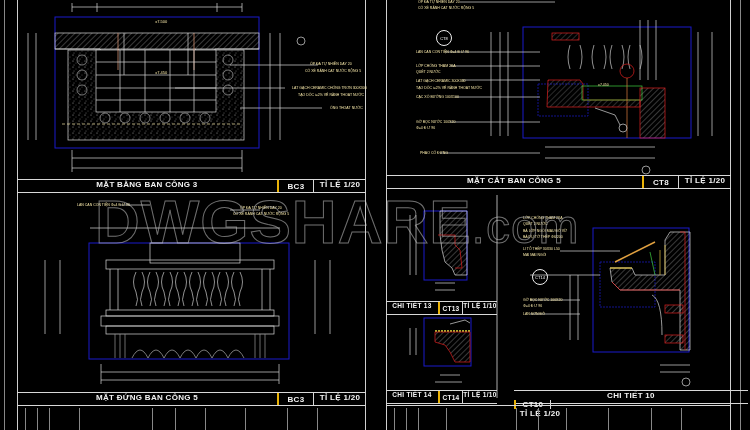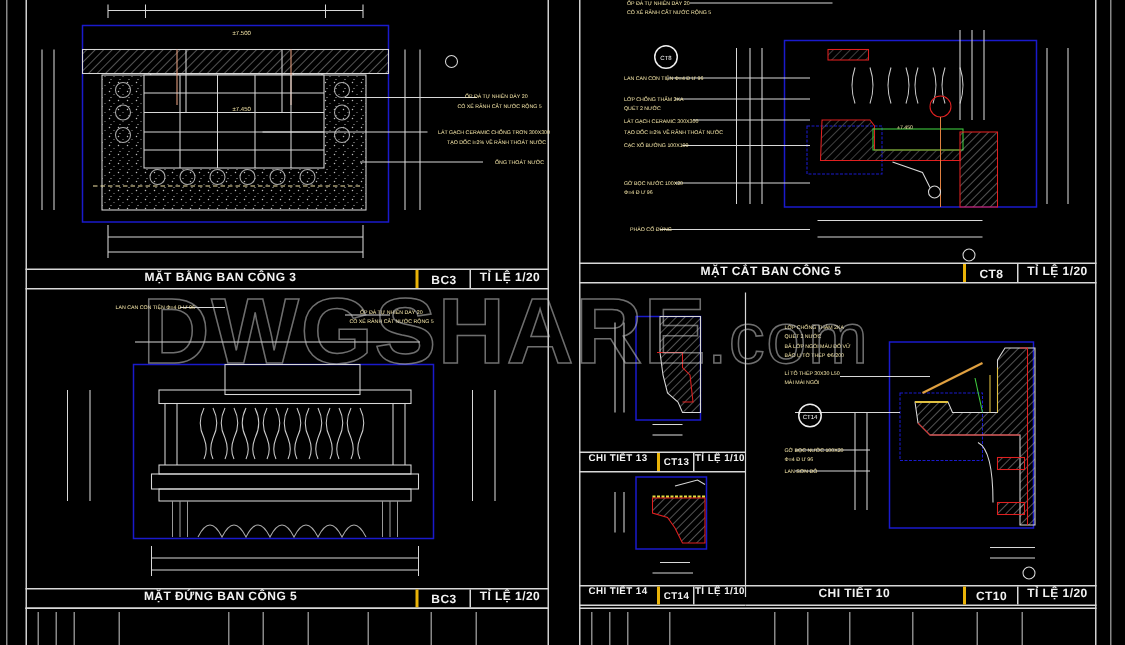--- a/index.html
+++ b/index.html
@@ -292,21 +292,21 @@
   <span class="tb-code" style="width:22px;">CT13</span>
   <span class="tb-scale" style="width:34px;">TỈ LỆ 1/10</span>
 </div>
 
 <div class="title-bar" style="left:386px; top:390px; width:111px; font-size:6.5px;">
   <span class="tb-title">CHI TIẾT 14</span>
   <span class="tb-code" style="width:22px;">CT14</span>
   <span class="tb-scale" style="width:34px;">TỈ LỆ 1/10</span>
 </div>
 
-<div class="title-bar" style="left:497px; top:390px; width:234px;">
+<div class="title-bar" style="left:514px; top:390px; width:234px;flex-direction:column;">
   <span class="tb-title">CHI TIẾT 10</span>
   <span class="tb-code">CT10</span>
   <span class="tb-scale">TỈ LỆ 1/20</span>
 </div>
 
 <div class="info-strip" style="left:17px; width:349px;">
   <div class="info-cell" style="left:8px;"></div>
   <div class="info-cell" style="left:20px;"></div>
   <div class="info-cell" style="left:32px;"></div>
   <div class="info-cell" style="left:62px;"></div>

